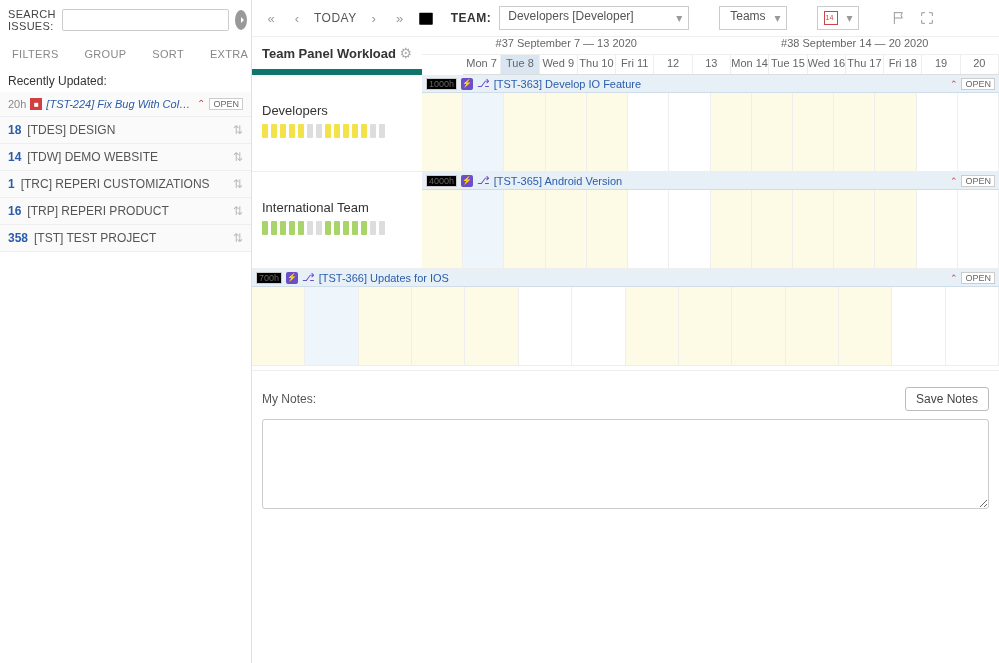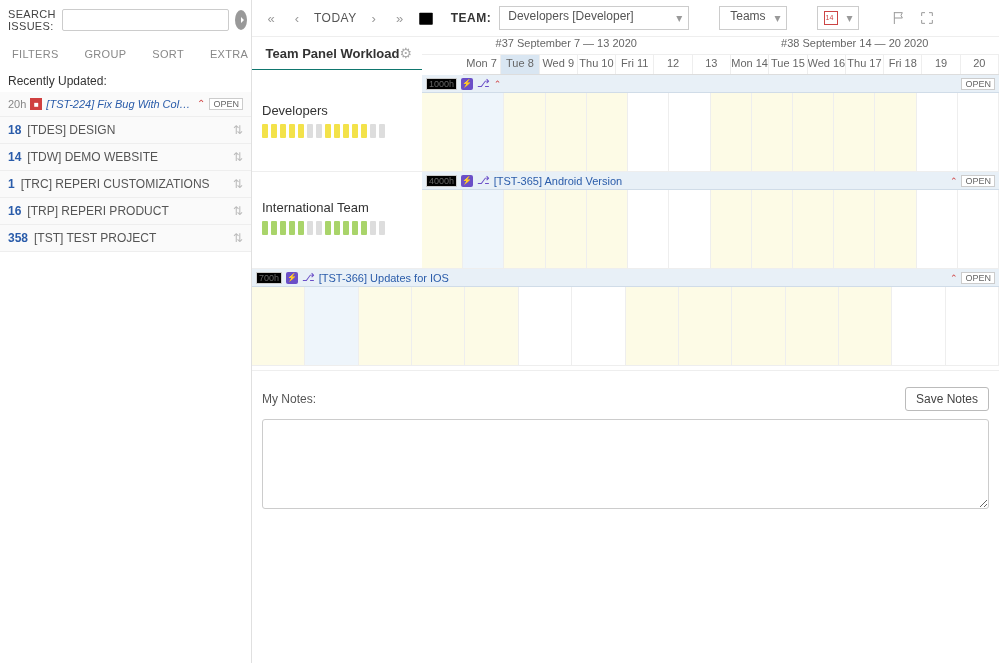--- a/index.html
+++ b/index.html
@@ -44,21 +44,21 @@
 .teams-btn { border: 1px solid #ccc; height: 24px; padding: 2px 20px 2px 10px; font-size: 12px; color:#555; position:relative; cursor:pointer;}
 .teams-btn::after{ content:"▾"; position:absolute; right:5px; top:4px; color:#999;}
 .cal-mode { border: 1px solid #ccc; height: 24px; padding: 2px 20px 2px 6px; display: flex; align-items: center; gap:4px; position:relative; cursor:pointer;}
 .cal-mode .cal-icon { width:14px; height:14px; border:1px solid #c44; position:relative;}
 .cal-mode .cal-icon::before{content:"14"; position:absolute; font-size:7px; color:#c44; left:1px; top:2px;}
 .cal-mode::after{content:"▾"; position:absolute; right:5px; top:4px; color:#999;}
 .icon-btn { width:20px; height:20px; display:flex; align-items:center; justify-content:center; color:#999; cursor:pointer;}
 .icon-btn svg{width:16px;height:16px;fill:none;stroke:#999;stroke-width:1.5;}
 
 
-.panel-header { display:flex; align-items:center; justify-content:flex-end; padding:8px 10px; border-bottom:1px solid #0f766e;}
+.panel-header { display:flex; align-items:center; justify-content:space-between; padding:8px 10px; border-bottom:6px solid #0f766e;}
 .panel-header .ptitle { font-weight:600; font-size:13px; color:#333;}
 .gear { color:#aaa; cursor:pointer; font-size:14px;}
 
 .weeks-header { display:flex; height:18px; font-size:11px; color:#666; border-bottom:1px solid #eee;}
 .weeks-header > div { flex:1; text-align:center;}
 
 .days-header { display:flex; height:20px; border-bottom:1px solid #ddd;margin-left:41px;}
 .day-cell { flex:1; min-width:0; text-align:center; font-size:11px; color:#666; border-right:1px solid #eee; padding-top:2px; white-space:nowrap; overflow:hidden; cursor:pointer;}
 .day-cell.active { background:#d9e6f2;}
 
@@ -235,20 +235,21 @@
               <span class="bar" style="background:#f3e24a"></span>
               <span class="bar" style="background:#ddd"></span>
               <span class="bar" style="background:#ddd"></span>
             </div>
           </div>
           <div class="grid-body">
             <div class="task-bar">
     <span class="hours-badge">1000h</span>
     <span class="energy">⚡</span>
     <span class="tree-icon">⎇</span>
+    <span class="task-title">[TST-363] Develop IO Feature</span>
     <span class="up-arrows">⌃</span>
     <span class="open-badge">OPEN</span>
   </div>
             <div class="day-grid">
               <div class="dcell"></div>
               <div class="dcell active"></div>
               <div class="dcell"></div>
               <div class="dcell"></div>
               <div class="dcell"></div>
               <div class="dcell weekend"></div>

